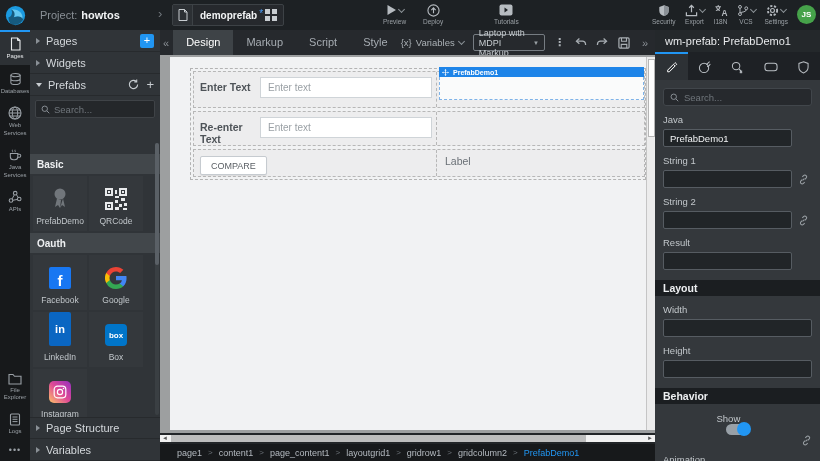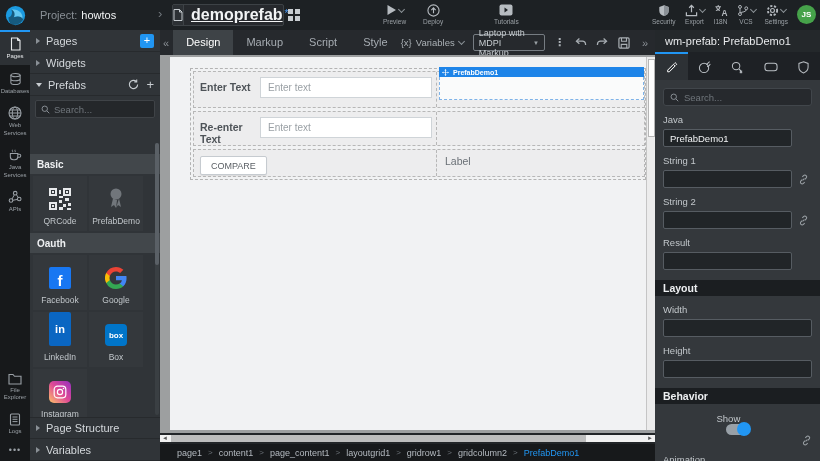--- a/index.html
+++ b/index.html
@@ -5,25 +5,25 @@
   * { margin:0; padding:0; box-sizing:border-box; }
   html,body { background:#101214; }
   body { font-family:"Liberation Sans","DejaVu Sans",sans-serif; }
   .app { position:relative; width:820px; height:461px; background:#1a1d20; overflow:hidden; }
 
   
   .topbar { position:absolute; left:0; top:0; width:820px; height:30px; background:#1d2124; z-index:5; }
   .logo { position:absolute; left:3px; top:3px; width:25px; height:25px; display:flex; align-items:center; justify-content:center; }
   .project { position:absolute; left:40px; top:0; height:30px; display:flex; align-items:center; gap:4px; font-size:11px; }
   .proj-label { color:#8a9096; }
-  .proj-name { color:#f2f4f5; font-weight:normal; }
+  .proj-name { color:#f2f4f5; font-weight:bold; }
   .tb-chev { position:absolute; left:158px; top:6px; color:#71777d; font-size:13px; }
   .pagebox { position:absolute; left:172px; top:4px; height:22px; width:112px; background:#26292d; border:1px solid #3d4246; border-radius:2px; display:flex; align-items:center; cursor:pointer; }
   .pb-icon { width:20px; display:flex; justify-content:center; border-right:1px solid #3d4246; align-self:stretch; align-items:center; background:#2c3034; }
-  .pb-name { color:#f2f4f5; font-weight:bold; font-size:16px; padding:0 2px 0 7px;text-decoration:underline; }
+  .pb-name { color:#f2f4f5; font-weight:bold; font-size:10px; padding:0 2px 0 7px; }
   .pb-dirty { color:#4a9af5; font-size:10px; margin-top:-4px; }
   .pb-grid { margin-left:auto; padding-right:6px; display:flex; }
   .tb-action { position:absolute; top:3px; display:flex; flex-direction:column; align-items:center; gap:1px; cursor:pointer; }
   .tb-action .lbl { font-size:6.5px; color:#9aa0a5; }
   .tb-ic { height:14px; display:flex; align-items:center; gap:2px; color:#b6bbc0; }
   .chev-dn { width:5px; height:5px; border-right:1px solid #8a9096; border-bottom:1px solid #8a9096; transform:rotate(45deg); margin-top:-2px; }
   .tb-right { position:absolute; right:4px; top:3px; display:flex; align-items:flex-start; gap:9px; }
   .avatar { width:19px; height:19px; border-radius:50%; background:#46a24a; color:#fff; font-size:8px; font-weight:bold; display:flex; align-items:center; justify-content:center; margin-top:2px; cursor:pointer; }
 
   
@@ -332,20 +332,27 @@
             <circle cx="5" cy="5" r="3.6" fill="none" stroke="#8a9096" stroke-width="1.3"></circle>
             <path d="M7.8 7.8L11 11" stroke="#8a9096" stroke-width="1.3"></path>
           </svg>
         <input placeholder="Search..." style="">
       </div>
     </div>
     <div class="lp-scroll">
       <div class="lp-strip">Basic</div>
       <div class="tile-row">
         <div class="tile">
+          <svg width="22" height="24" viewBox="0 0 22 24">
+              <circle cx="11" cy="8" r="5.5" fill="#71767b"></circle>
+              <path d="M8 12.5L6 21l3-2 2 3 1-8M14 12.5L16 21l-3-2-2 3" fill="#71767b"></path>
+            </svg>
+          <span class="tname">PrefabDemo</span>
+        </div>
+        <div class="tile">
           <svg width="22" height="22" viewBox="0 0 22 22">
               <g fill="#e8eaec">
                 <rect x="0" y="0" width="8" height="8"></rect>
                 <rect x="14" y="0" width="8" height="8"></rect>
                 <rect x="0" y="14" width="8" height="8"></rect>
                 <rect x="10" y="2" width="2" height="4"></rect>
                 <rect x="10" y="8" width="4" height="2"></rect>
                 <rect x="16" y="10" width="4" height="3"></rect>
                 <rect x="10" y="12" width="3" height="3"></rect>
                 <rect x="14" y="16" width="3" height="3"></rect>
@@ -359,27 +366,20 @@
                 <rect x="2" y="16" width="4" height="4"></rect>
               </g>
               <g fill="#e8eaec">
                 <rect x="3" y="3" width="2" height="2"></rect>
                 <rect x="17" y="3" width="2" height="2"></rect>
                 <rect x="3" y="17" width="2" height="2"></rect>
               </g>
             </svg>
           <span class="tname">QRCode</span>
         </div>
-        <div class="tile">
-          <svg width="22" height="24" viewBox="0 0 22 24">
-              <circle cx="11" cy="8" r="5.5" fill="#71767b"></circle>
-              <path d="M8 12.5L6 21l3-2 2 3 1-8M14 12.5L16 21l-3-2-2 3" fill="#71767b"></path>
-            </svg>
-          <span class="tname">PrefabDemo</span>
-        </div>
       </div>
       <div class="lp-strip" style="margin-top:2px">Oauth</div>
       <div class="tile-row">
         <div class="tile">
           <span class="fbic">f</span>
           <span class="tname">Facebook</span>
         </div>
         <div class="tile">
           <svg width="22" height="22" viewBox="0 0 18 18">
               <path d="M17.64 9.2c0-.64-.06-1.25-.16-1.84H9v3.48h4.84a4.14 4.14 0 01-1.8 2.72v2.26h2.92c1.7-1.57 2.68-3.88 2.68-6.62z" fill="#4285F4"></path>

